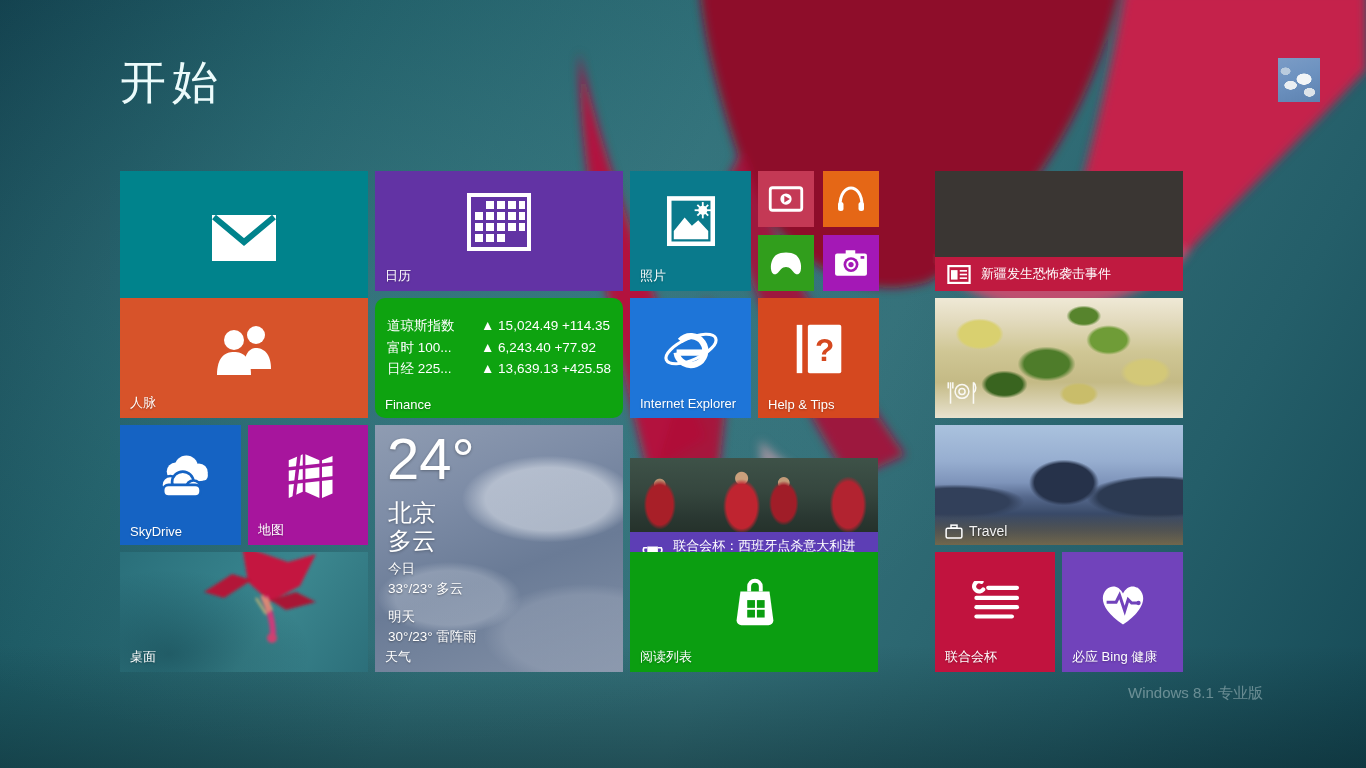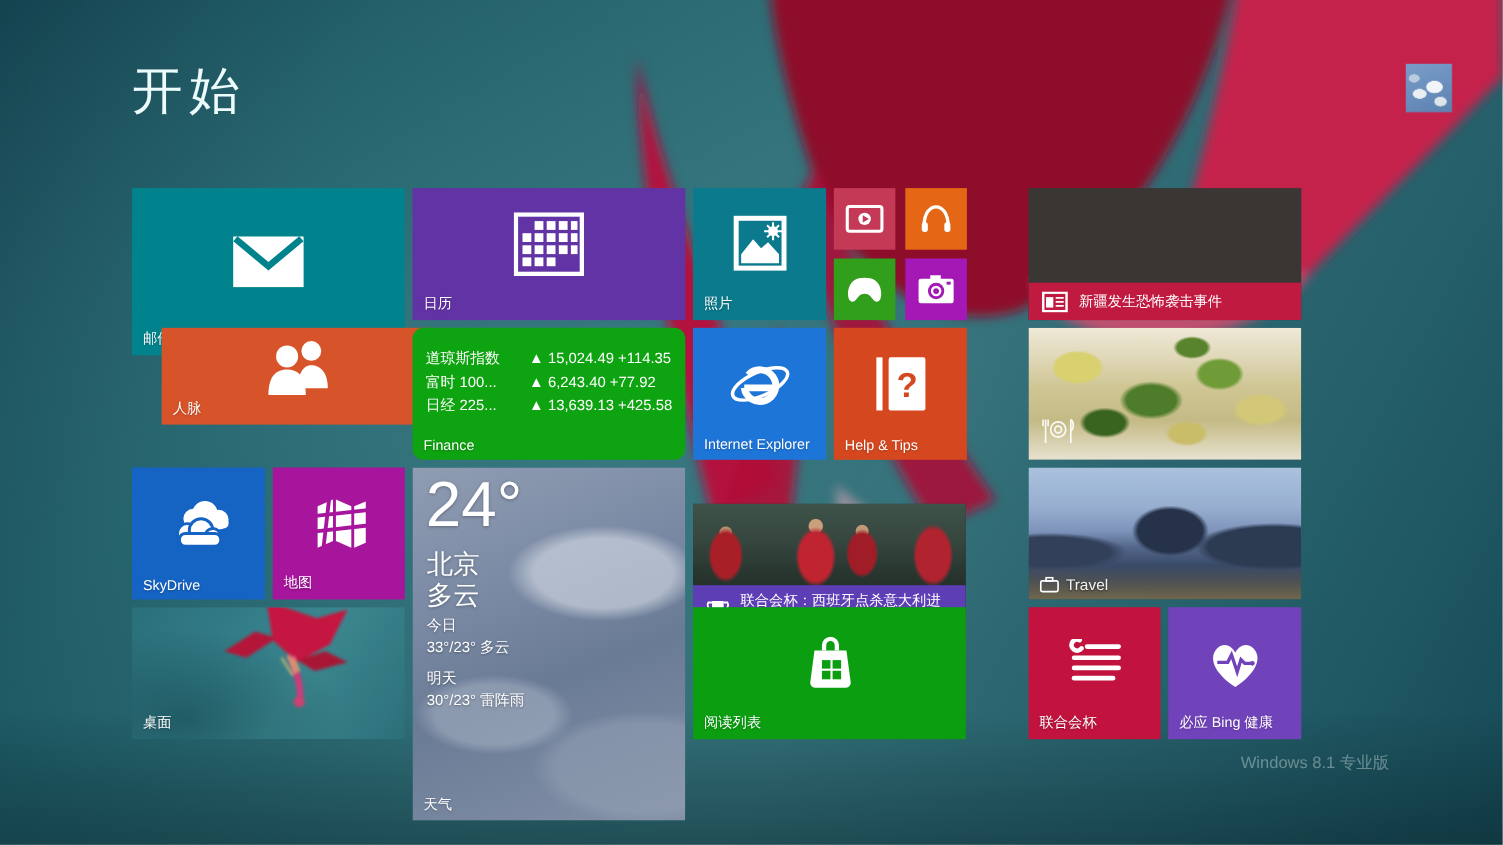--- a/index.html
+++ b/index.html
@@ -198,21 +198,21 @@
           <rect x="22" y="2" width="18" height="8" fill="#fff"></rect>
           <rect x="2" y="8" width="60" height="42" rx="4" fill="#fff"></rect>
           <circle cx="32" cy="29" r="14" fill="#a418b6"></circle>
           <circle cx="32" cy="29" r="9" fill="#fff"></circle>
           <circle cx="32" cy="29" r="5" fill="#a418b6"></circle>
           <rect x="50" y="13" width="7" height="5" fill="#a418b6"></rect>
         </svg>
       </div>
     </div>
 
-    <div class="tile" style="left:0;top:127px;width:248px;height:88px;background:#d7532a;margin-left:27px;">
+    <div class="tile" style="left:0;top:127px;width:248px;height:120px;background:#d7532a;">
       <div class="icon-center raised">
         <svg width="66" height="52" viewBox="0 0 66 52">
           <circle cx="45" cy="12" r="9" fill="#fff"></circle>
           <path d="M33,46 C33,30 39,25 45,25 C52,25 60,30 60,46 Z" fill="#fff"></path>
           <circle cx="23" cy="17" r="10" fill="#fff"></circle>
           <path d="M6,52 C6,34 14,29 23,29 C32,29 40,34 40,52 Z" fill="#fff"></path>
         </svg>
       </div>
       <span class="tile-label">人脉</span>
     </div>
@@ -279,21 +279,21 @@
           <g stroke="#a7159d" stroke-width="4">
             <line x1="8" y1="24" x2="62" y2="18"></line>
               <line x1="8" y1="40" x2="62" y2="34"></line>
               <line x1="22" y1="6" x2="16" y2="58"></line>
           </g>
         </svg>
       </div>
       <span class="tile-label">地图</span>
     </div>
 
-    <div class="tile" style="left:255px;top:254px;width:248px;height:321px;">
+    <div class="tile" style="left:255px;top:254px;width:248px;height:247px;">
       <div class="bg-sky"></div>
       <div class="wx-temp">24°</div>
       <div class="wx-city">北京</div>
       <div class="wx-cond">多云</div>
       <div class="wx-small" style="top:134px;">今日</div>
       <div class="wx-small" style="top:154px;">33°/23° 多云</div>
       <div class="wx-small" style="top:182px;">明天</div>
       <div class="wx-small" style="top:202px;">30°/23° 雷阵雨</div>
       <span class="tile-label">天气</span>
     </div>

